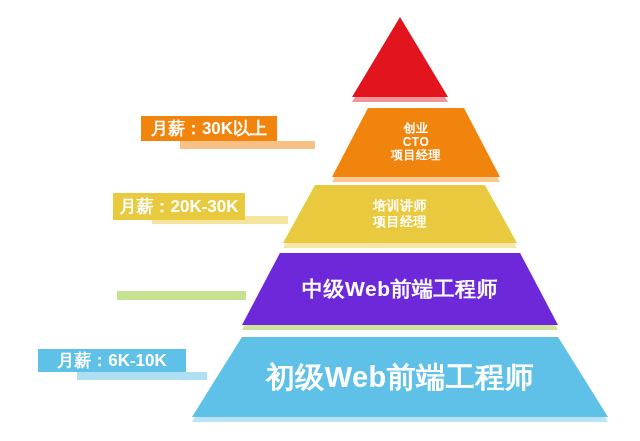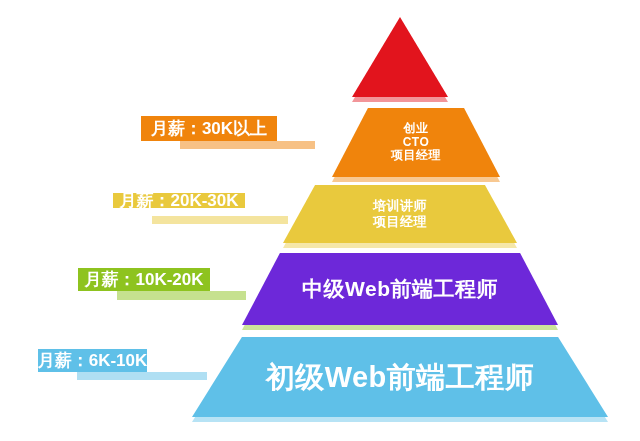--- a/index.html
+++ b/index.html
@@ -23,23 +23,23 @@
   .l-1 .line{font-size:12px;line-height:13.5px;}
   .l-2 .line{font-size:13px;line-height:16px;}
   .l-3 .line{font-size:21px;line-height:24px;}
   .l-4 .line{font-size:29px;line-height:25px;}
   
   .bar{
     position:absolute;z-index:3;display:flex;align-items:center;justify-content:center;
     color:#fff;font-weight:bold;font-size:17px;white-space:nowrap;
   }
   .bar-0{left:141px;top:116px;width:136px;height:25px;text-align:center;}
-  .bar-1{left:113px;top:193px;width:132px;height:15px;}
+  .bar-1{left:113px;top:193px;width:132px;height:27px;}
   .bar-2{left:78px; top:268px;width:132px;height:23px;}
-  .bar-3{left:38px; top:349px;width:109px;height:23px;}
+  .bar-3{left:38px; top:349px;width:148px;height:23px;}
   .bar-shadow{position:absolute;z-index:2;opacity:0.5;height:8px;}
   .bs-0{left:180px;top:141px;width:135px;}
   .bs-1{left:152px;top:216px;width:136px;}
   .bs-2{left:117px;top:291px;width:129px;height:9px;}
   .bs-3{left:77px; top:372px;width:130px;}
 </style>
 </head>
 <body>
 
 <div class="canvas">
@@ -47,23 +47,20 @@
   <div class="bar bar-0" style="background-color: rgb(240, 132, 12);">
     <span>月薪：30K以上</span>
   </div>
   <div class="bar-shadow bs-0" style="background-color: rgb(240, 132, 12);"></div>
 
   <div class="bar bar-1" style="background-color: rgb(233, 201, 61);">
     <span>月薪：20K-30K</span>
   </div>
   <div class="bar-shadow bs-1" style="background-color: rgb(233, 201, 61);"></div>
 
-  <div class="bar bar-2" style="background-color: rgb(142, 195, 31);">
-    <span>月薪：10K-20K</span>
-  </div>
   <div class="bar-shadow bs-2" style="background-color: rgb(142, 195, 31);"></div>
 
   <div class="bar bar-3" style="background-color: rgb(95, 192, 232);">
     <span>月薪：6K-10K</span>
   </div>
   <div class="bar-shadow bs-3" style="background-color: rgb(95, 192, 232);"></div>
 
   <div class="shape shape-0 layer-shadow" style="background-color: rgb(226, 20, 29);"></div>
   <div class="shape shape-0 layer l-0" style="background-color: rgb(226, 20, 29);"></div>
 

